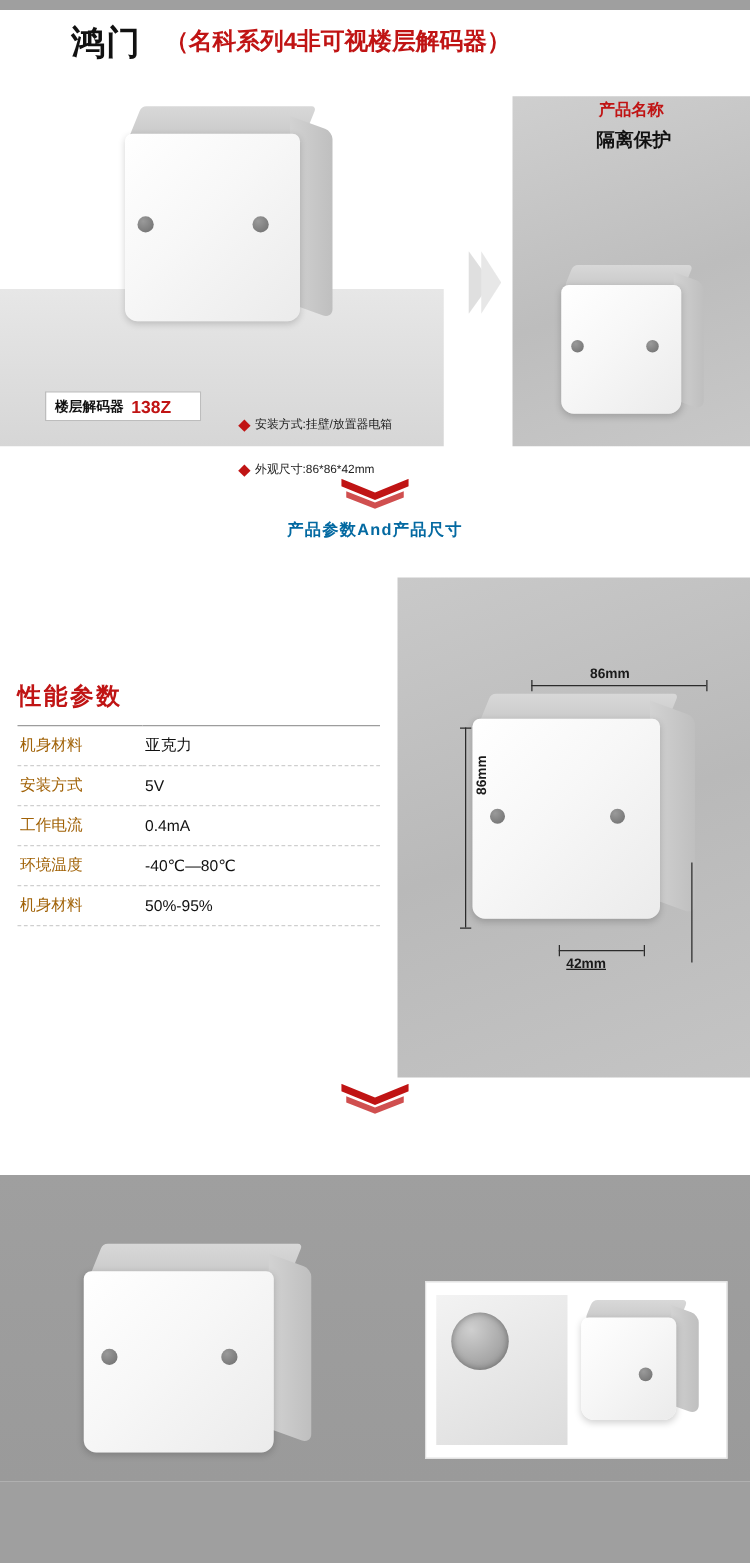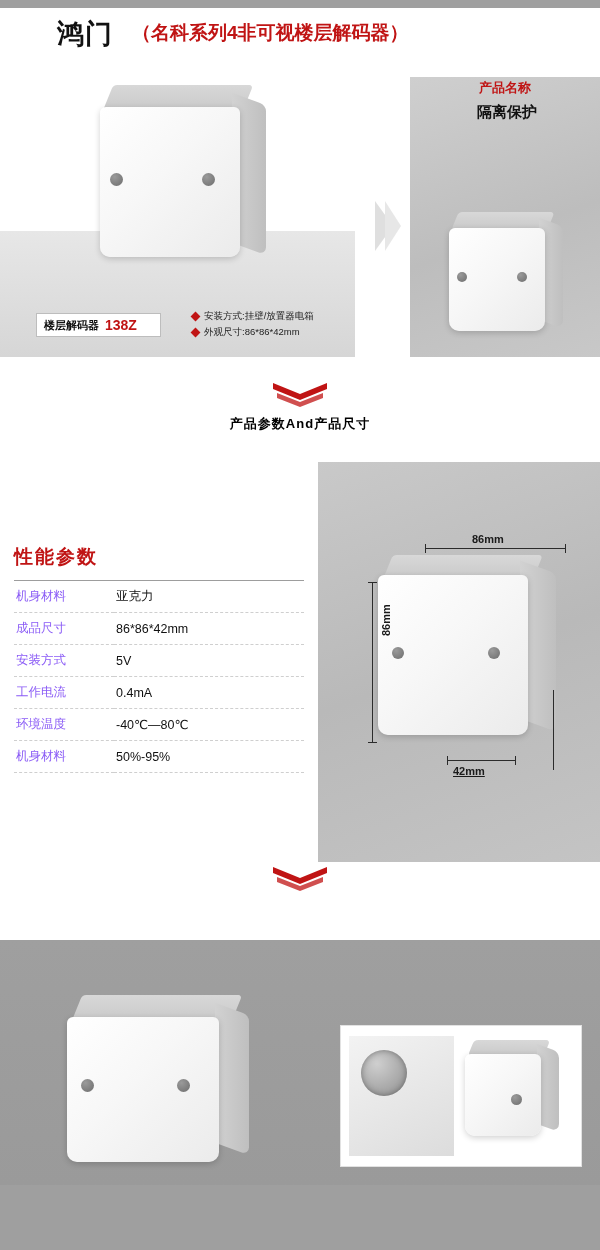--- a/index.html
+++ b/index.html
@@ -99,49 +99,49 @@
   
   .badge{
     position:absolute;left:36px;top:313px;width:125px;height:24px;
     border:1px solid #bdbdbd;background:#fff;
     display:flex;align-items:center;gap:6px;padding:0 7px;box-sizing:border-box;
   }
   .badge .lbl{font-size:11px;color:#111;font-weight:bold;}
   .badge .val{font-size:14px;color:#c01414;font-weight:bold;}
 
   .bullets{position:absolute;left:192px;top:310px;width:170px;}
-  .bullets .row{display:flex;align-items:flex-start;gap:5px;margin-bottom:4px;}
+  .bullets .row{display:flex;align-items:flex-start;gap:5px;margin-bottom:4px;margin-top:24px;}
   .bullets .dia{
     width:7px;height:7px;background:#c01414;transform:rotate(45deg);
     margin-top:3px;flex:0 0 auto;
   }
   .bullets .txt{font-size:9.5px;color:#222;line-height:1.25;}
 
   
   .sep{position:absolute;left:0;width:600px;text-align:center;}
   .chev{display:block;margin:0 auto;}
   .sep-label{
-    font-size:13px;color:#000000;font-weight:bold;margin-top:6px;letter-spacing:1px;
+    font-size:13px;color:#0369a1;font-weight:bold;margin-top:6px;letter-spacing:1px;
   }
 
   
   .spec-wrap{position:absolute;left:0;top:462px;width:507px;height:400px;}
   .spec-left{position:absolute;left:0;top:0;width:318px;height:400px;background:#fff;}
   .spec-title{
     position:absolute;left:14px;top:82px;font-size:19px;color:#c01414;font-weight:bold;
     letter-spacing:2px;
   }
   table.spec{
     position:absolute;left:14px;top:118px;width:290px;border-collapse:collapse;
   }
   table.spec td{
     font-size:12.5px;color:#222;padding:7px 2px;border-bottom:1px dashed #cfcfcf;
   }
   table.spec tr:first-child td{border-top:1px solid #9d9d9d;}
-  table.spec td.k{width:96px;color:#8b5cf6;}
+  table.spec td.k{width:96px;color:#a16207;}
   table.spec td.v{color:#111;}
 
   .spec-right{
     position:absolute;left:318px;top:0;width:282px;height:400px;
     background:linear-gradient(160deg,#c9c9c9 0%,#b9b9b9 50%,#c4c4c4 100%);
   }
 
   
   #dim-device{left:370px;top:555px;width:200px;height:205px;}
   #dim-device .top{left:18px;top:0;width:150px;height:24px;transform:skewX(-22deg);}
@@ -262,24 +262,20 @@
     <div class="spec-left"></div>
     <div class="spec-title">性能参数</div>
 
     <table class="spec">
       <tbody>
           <tr>
         <td class="k">机身材料</td>
         <td class="v">亚克力</td>
       </tr>
       <tr>
-        <td class="k">成品尺寸</td>
-        <td class="v">86*86*42mm</td>
-      </tr>
-      <tr>
         <td class="k">安装方式</td>
         <td class="v">5V</td>
       </tr>
       <tr>
         <td class="k">工作电流</td>
         <td class="v">0.4mA</td>
       </tr>
       <tr>
         <td class="k">环境温度</td>
         <td class="v">-40℃—80℃</td>

